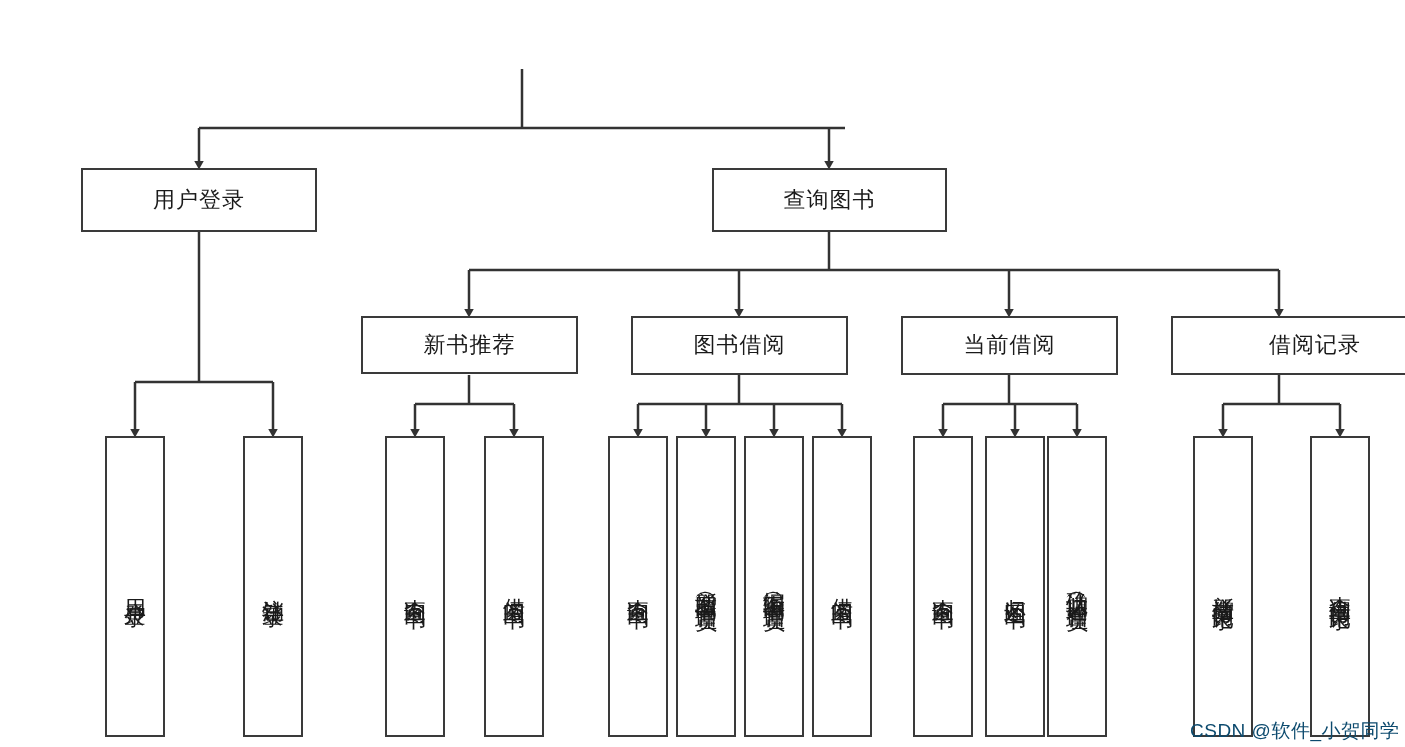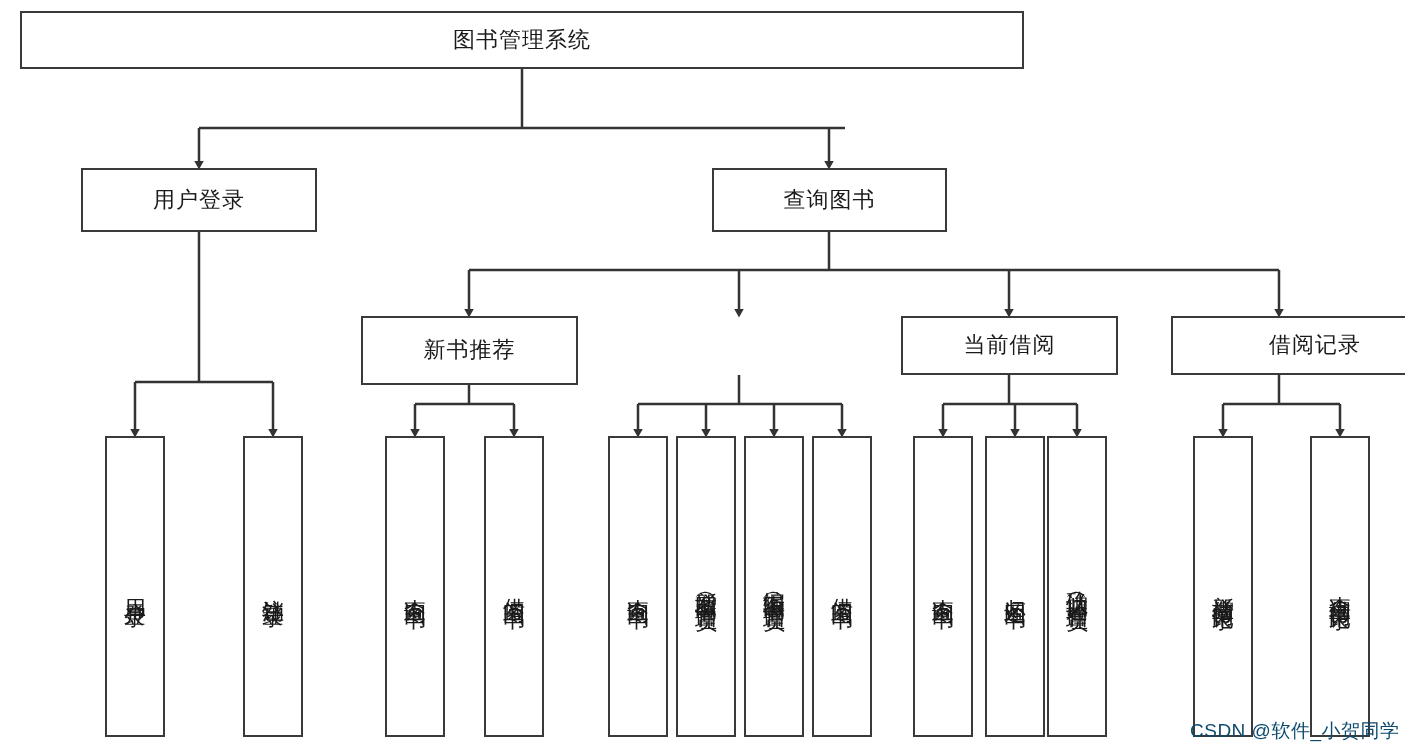--- a/index.html
+++ b/index.html
@@ -110,33 +110,33 @@
       <path d="M 1015,404 L 1015,430" marker-end="url(#arrowhead)"></path>
       <path d="M 1077,404 L 1077,430" marker-end="url(#arrowhead)"></path>
 
       <path d="M 1279,375 L 1279,404"></path>
       <path d="M 1223,404 L 1340,404"></path>
       <path d="M 1223,404 L 1223,430" marker-end="url(#arrowhead)"></path>
       <path d="M 1340,404 L 1340,430" marker-end="url(#arrowhead)"></path>
     </g>
   </svg>
 
-  <div class="node node-h" style="left:20px; top:11px; width:1004px; height:58px;">
-    <span>图书管理系统</span>
-  </div>
 
   <div class="node node-h" style="left:81px; top:168px; width:236px; height:64px;">
     <span>用户登录</span>
   </div>
   <div class="node node-h" style="left:712px; top:168px; width:235px; height:64px;">
     <span>查询图书</span>
   </div>
 
-  <div class="node node-h" style="left:361px; top:316px; width:217px; height:69px;">
+  <div class="node node-h" style="left:361px; top:316px; width:217px; height:58px;">
     <span>新书推荐</span>
+  </div>
+  <div class="node node-h" style="left:631px; top:316px; width:217px; height:59px;">
+    <span>图书借阅</span>
   </div>
   <div class="node node-h" style="left:901px; top:316px; width:217px; height:59px;align-items:center;">
     <span>当前借阅</span>
   </div>
   <div class="node node-h" style="left:1171px; top:316px; width:260px; height:59px;padding-left:28px;">
     <span>借阅记录</span>
   </div>
 
   <div class="node node-v" style="left:105px; top:436px; width:60px; height:301px;">
     <span class="vtext">用户登录</span>

